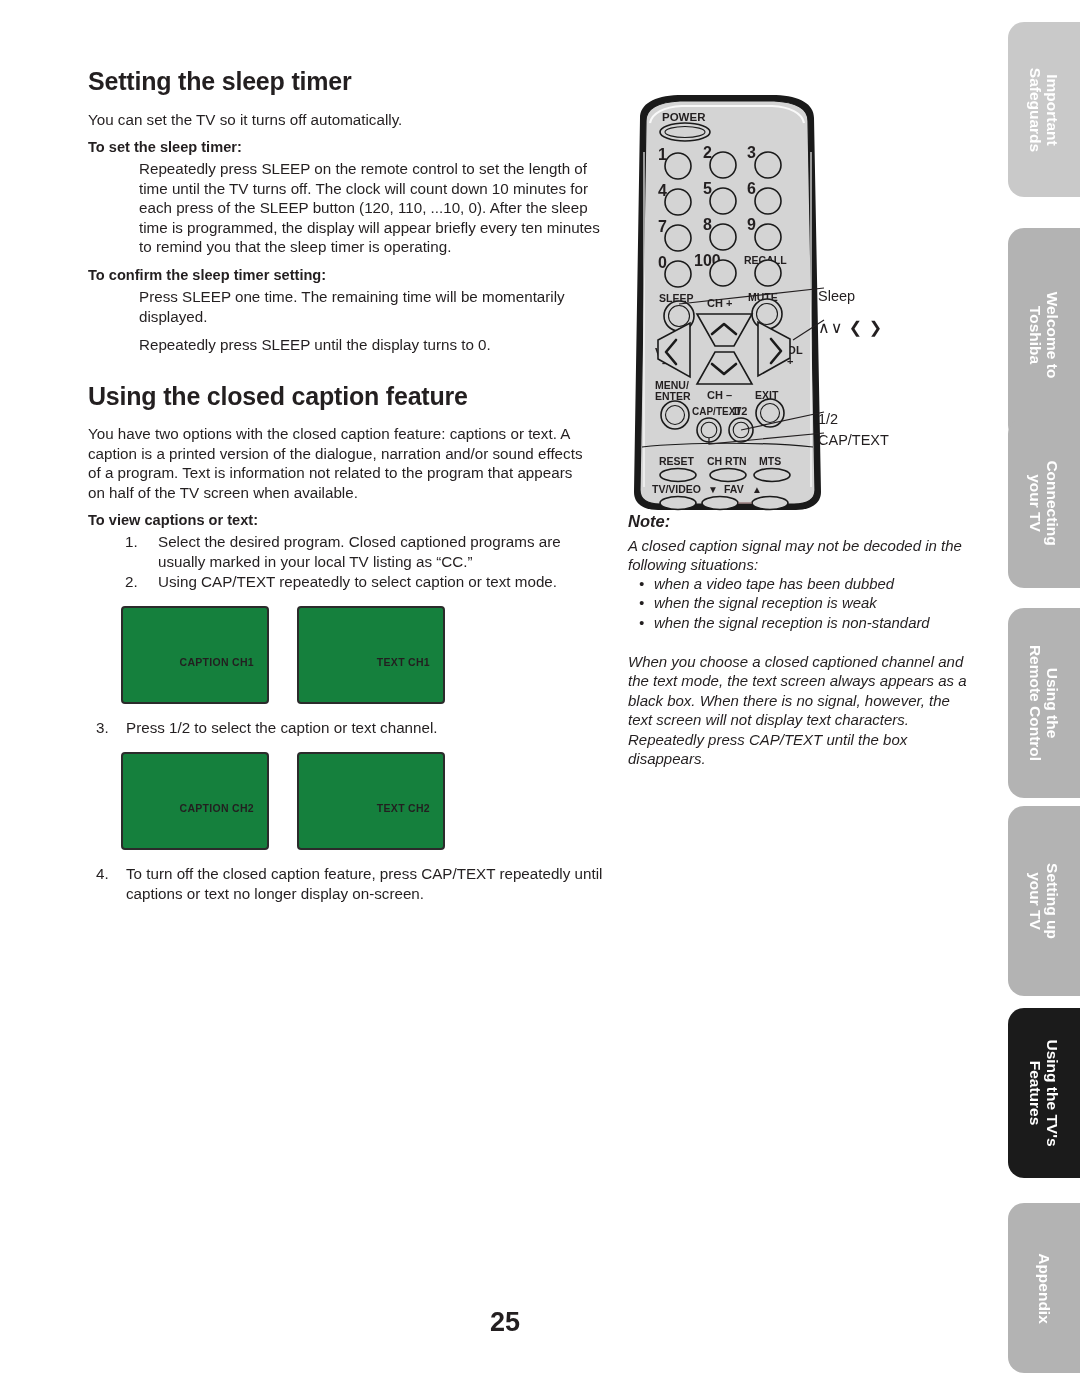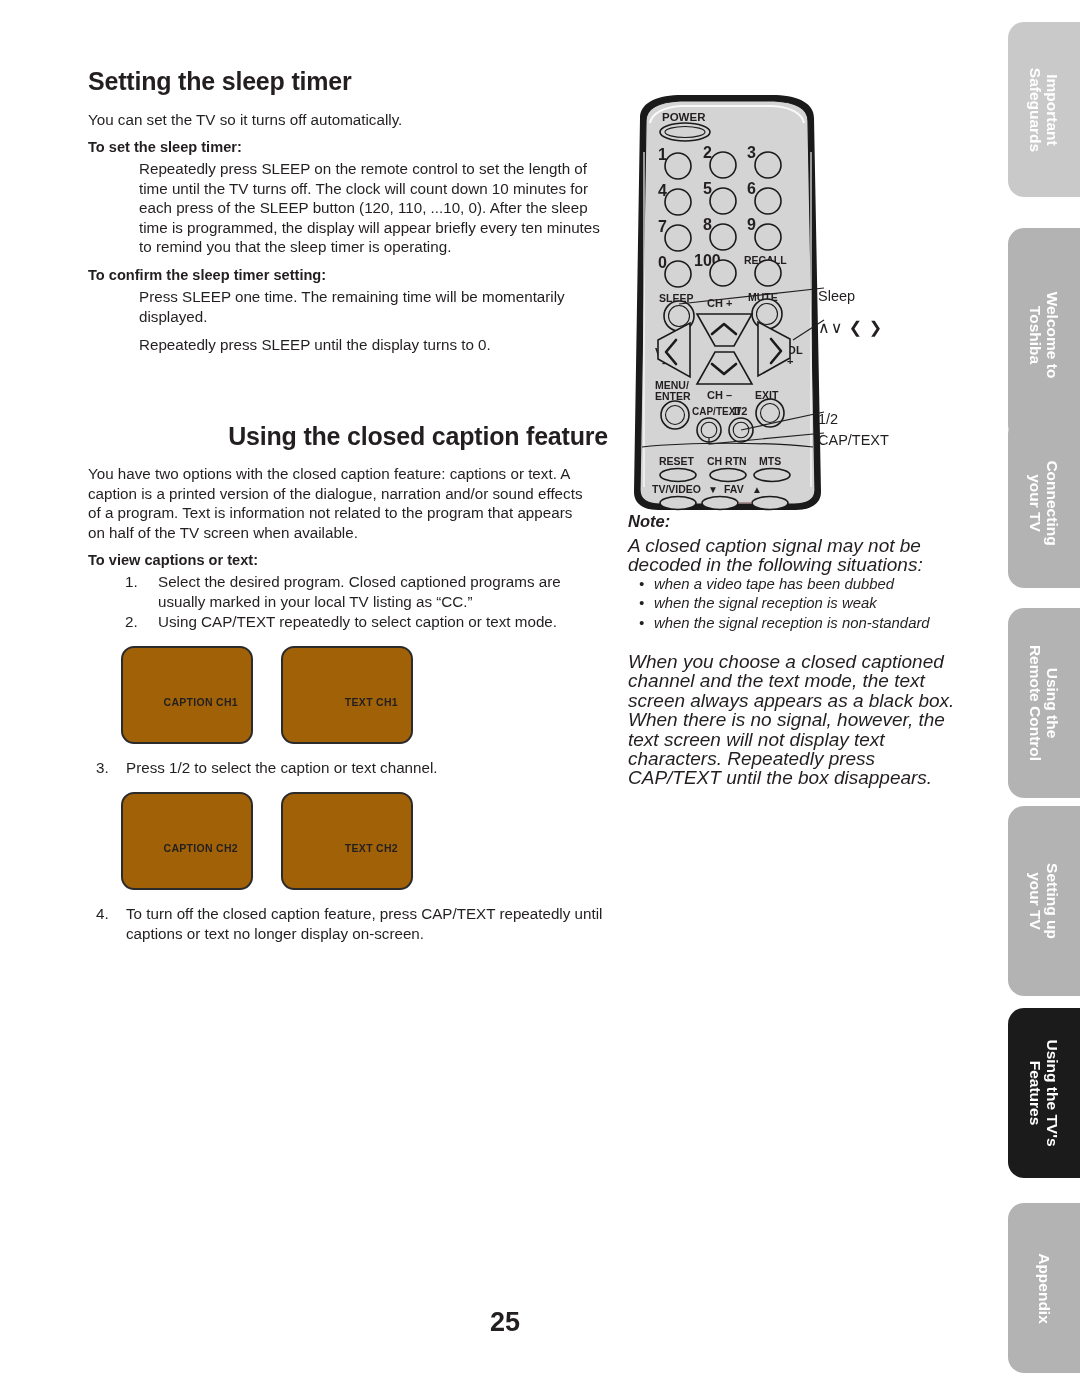--- a/index.html
+++ b/index.html
@@ -12,59 +12,59 @@
     overflow:hidden;
   }
 
   
   #left-col { position:absolute; left:88px; top:68px; width:520px; }
 
   h1.section-title {
     font-size:25px; font-weight:bold; letter-spacing:-0.2px;
     margin:0 0 14px 0; line-height:1.1;
   }
-  h1.section-title.second { margin-top:68px;text-align:right; }
+  h1.section-title.second { margin-top:28px; }
 
   p.body { font-size:15.2px; line-height:19.5px; margin:0 16px 9px 0; }
   p.subhead { font-size:14.6px; font-weight:bold; margin:0 0 2px 0; line-height:19px; }
   p.indent { font-size:15.2px; line-height:19.6px; margin:0 0 9px 0; padding-left:51px; }
 
   ol.steps { margin:0; padding:0; list-style:none; font-size:15.2px; line-height:20px; }
   ol.steps li { position:relative; padding-left:70px; margin-bottom:0px; }
   ol.steps li .num { position:absolute; left:37px; top:0; }
 
   p.step-line { font-size:15.2px; line-height:20px; margin:0; position:relative; padding-left:38px; }
   p.step-line .num { position:absolute; left:8px; top:0; }
 
   
   .screens { display:flex; gap:28px; margin:14px 0 14px 33px; }
   .tvscreen {
-    width:132px; height:98px; border:2px solid #2b2b2b; border-radius:13px;
-    background:#a16207; position:relative;
+    width:148px; height:98px; border:2px solid #2b2b2b; border-radius:4px;
+    background:#15803d; position:relative;
   }
   .tvscreen .cap {
     position:absolute; right:13px; bottom:34px;
     font-size:10.5px; font-weight:bold; letter-spacing:0.3px; color:#231f20;
   }
 
   
   #remote-wrap { position:absolute; left:628px; top:92px; width:215px; height:420px; }
   #remote-svg { display:block; }
 
   
   .callout { position:absolute; font-size:14.5px; line-height:17px; color:#231f20; white-space:nowrap; }
   #callout-sleep  { left:818px; top:288px; }
   #callout-arrows { left:818px; top:319px; font-size:16px; letter-spacing:1px; }
   #callout-half   { left:818px; top:411px; }
   #callout-captext{ left:818px; top:432px; }
 
   
   #note { position:absolute; left:628px; top:512px; width:340px; }
   #note .note-title { font-size:16.5px; font-weight:bold; font-style:italic; margin:0 0 5px 0; }
-  #note p { font-size:19px; line-height:19.4px; font-style:italic; margin:0; }
+  #note p { font-size:15px; line-height:19.4px; font-style:italic; margin:0; }
   #note ul { margin:0; padding:0; list-style:none; }
   #note ul li { font-size:14.9px; line-height:19.4px; font-style:italic; position:relative; padding-left:26px; }
   #note ul li:before { content:"\2022"; position:absolute; left:11px; top:0; }
   #note .gap { height:19px; }
 
   
   #tabs { position:absolute; right:0; top:0; width:92px; height:1397px; }
   .tab {
     position:absolute; right:0; width:72px;
     border-radius:16px 0 0 16px;

